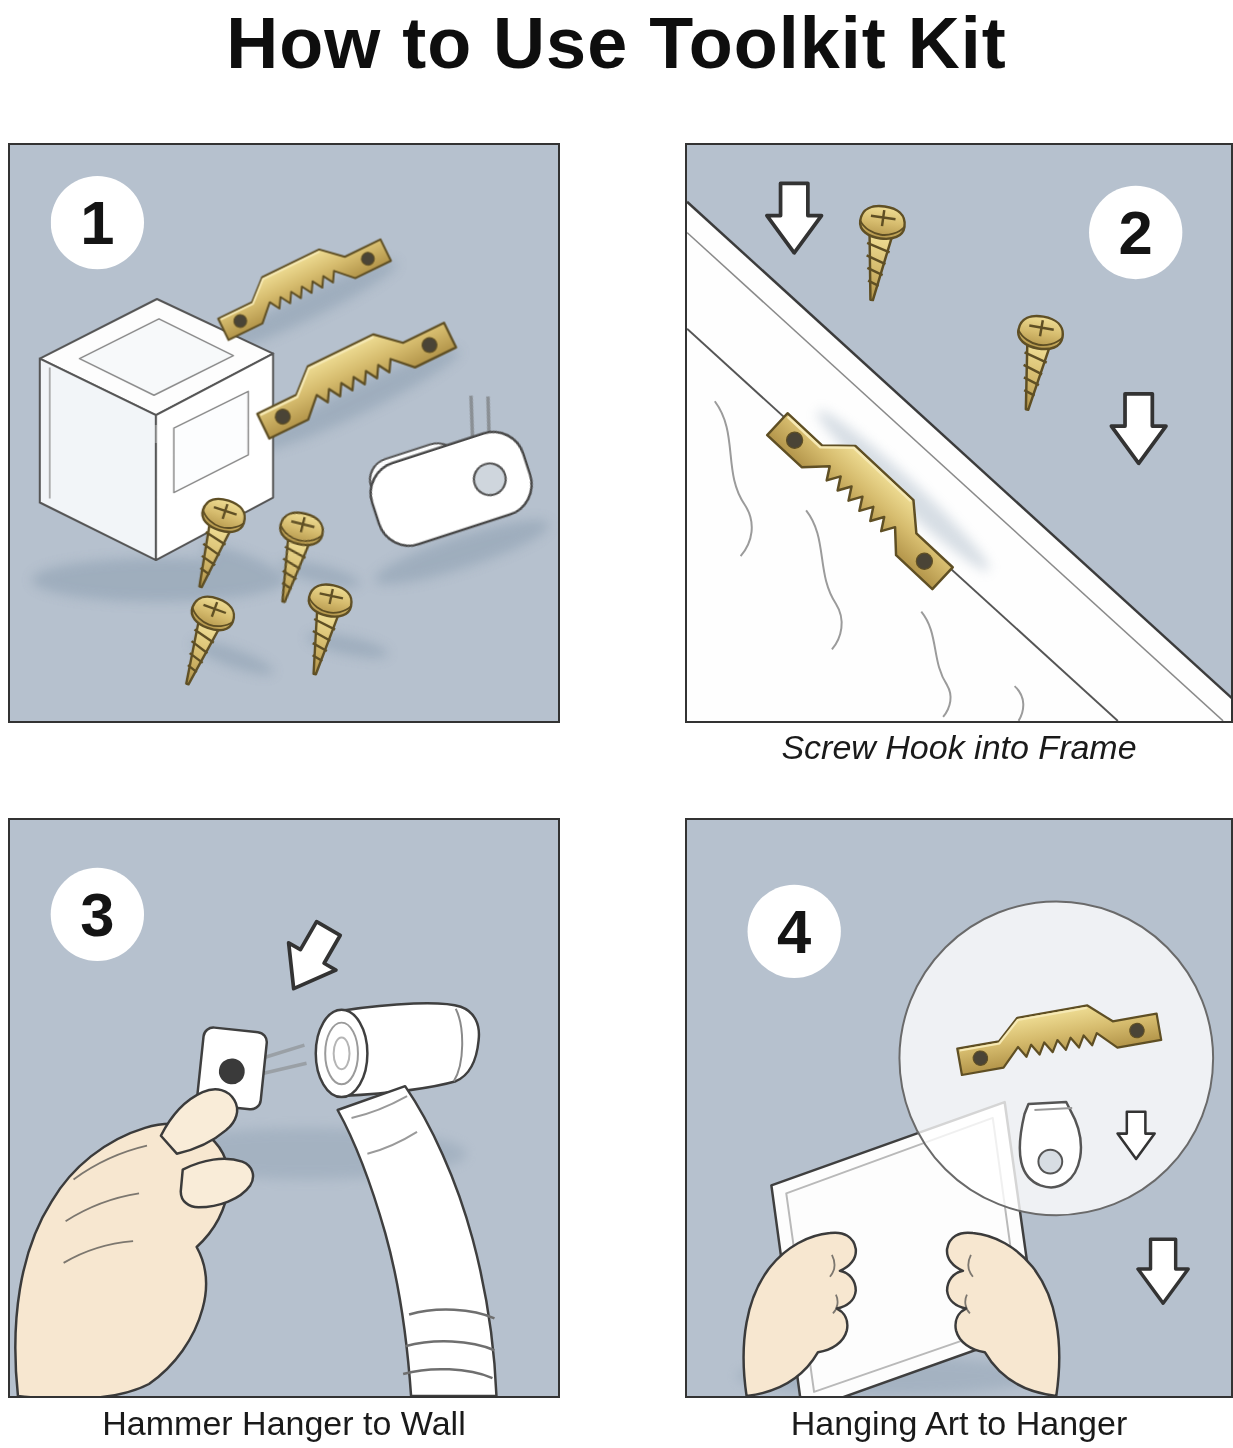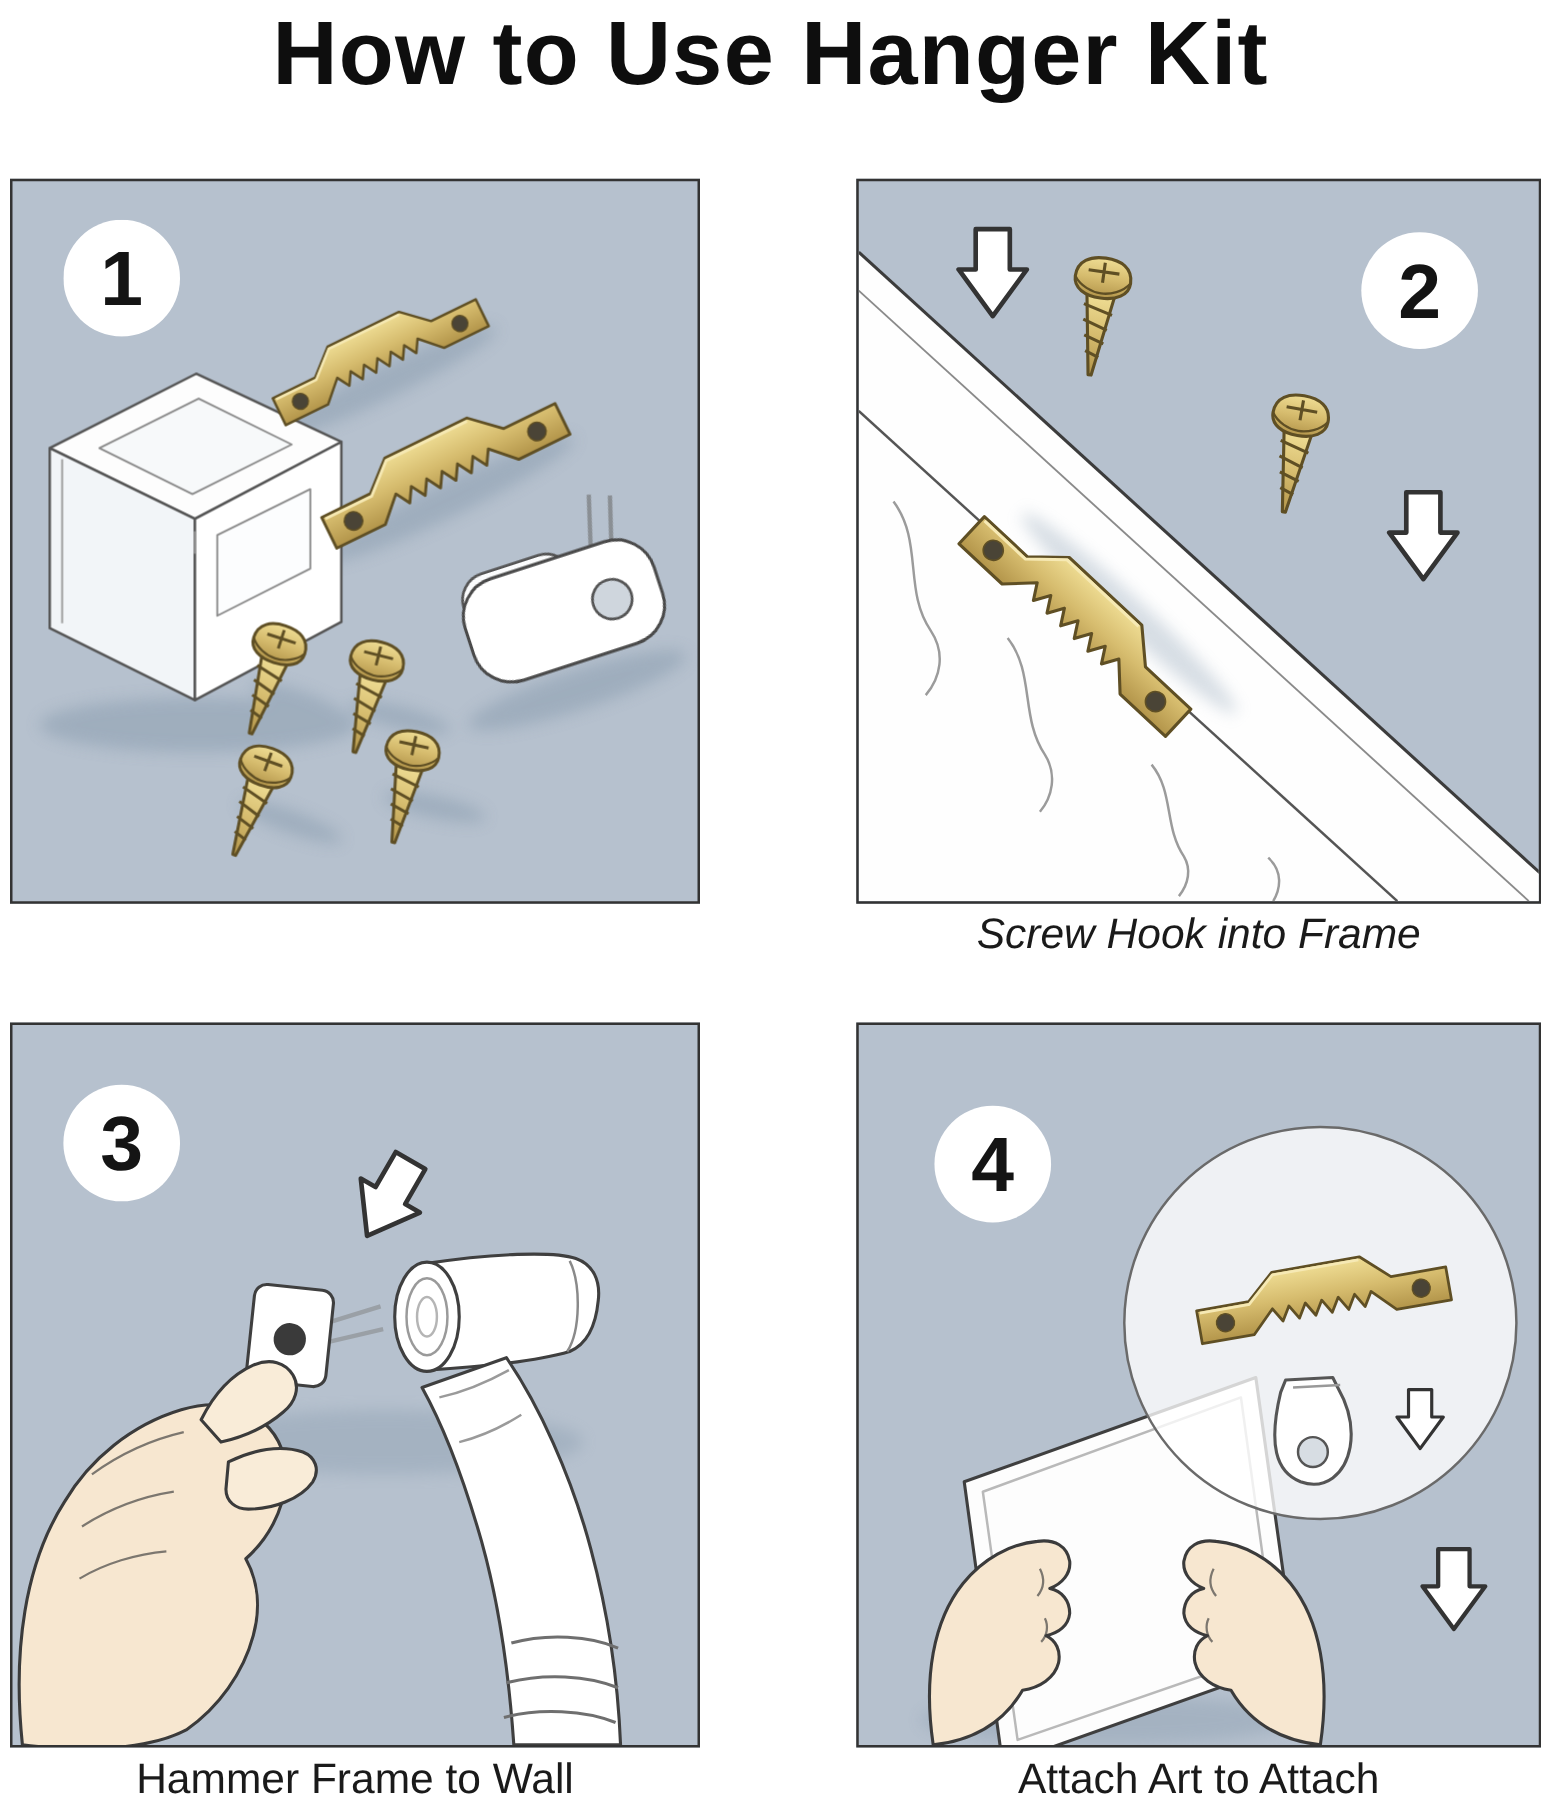--- a/index.html
+++ b/index.html
@@ -50,21 +50,21 @@
         <path d="M4,14 C4,4 12,0 22,0 C32,0 40,4 40,14 C40,22 32,26 22,26 C12,26 4,22 4,14 Z" fill="url(#brassG)" stroke="#5f4f24" stroke-width="2"></path>
         <path d="M12,9 L32,9 M22,3 L22,16" stroke="#5f4f24" stroke-width="2"></path>
         <path d="M4,14 C8,20 16,23 22,23 C28,23 36,20 40,14" fill="none" stroke="#5f4f24" stroke-width="1.5"></path>
       </g>
       <g id="arrowG">
         <path d="M13,2 H35 V28 H46 L24,58 L2,28 H13 Z" fill="#ffffff" stroke="#333" stroke-width="3" stroke-linejoin="round"></path>
       </g>
     </defs>
   </svg>
 
-  <div class="title">How to Use Hanger  Kit</div>
+  <div class="title">How to Use Toolkit  Kit</div>
 
   <div class="panel p1">
     <svg viewBox="0 0 552 580">
       <g opacity="0.4" fill="#7d92a6" filter="url(#softBlur)">
         <ellipse cx="150" cy="438" rx="128" ry="22"></ellipse>
         <ellipse cx="300" cy="162" rx="100" ry="13" transform="rotate(-26 300 162)"></ellipse>
         <ellipse cx="352" cy="256" rx="112" ry="14" transform="rotate(-26 352 256)"></ellipse>
         <ellipse cx="455" cy="410" rx="92" ry="16" transform="rotate(-18 455 410)"></ellipse>
         <ellipse cx="232" cy="420" rx="42" ry="9" transform="rotate(20 232 420)"></ellipse>
         <ellipse cx="312" cy="432" rx="42" ry="9" transform="rotate(14 312 432)"></ellipse>
@@ -209,16 +209,16 @@
 
       <use href="#arrowG" transform="translate(452,420) scale(1.15)"></use>
 
       <g>
         <circle cx="108" cy="112" r="47" fill="#ffffff"></circle>
         <text class="badge-text" x="108" y="134" text-anchor="middle">4</text>
       </g>
     </svg>
   </div>
 
-  <div class="caption c3">Hammer Frame to Wall</div>
-  <div class="caption c4">Attach Art to Attach</div>
+  <div class="caption c3">Hammer Hanger to Wall</div>
+  <div class="caption c4">Hanging Art to Hanger</div>
 
 </div>
 
 </body></html>

